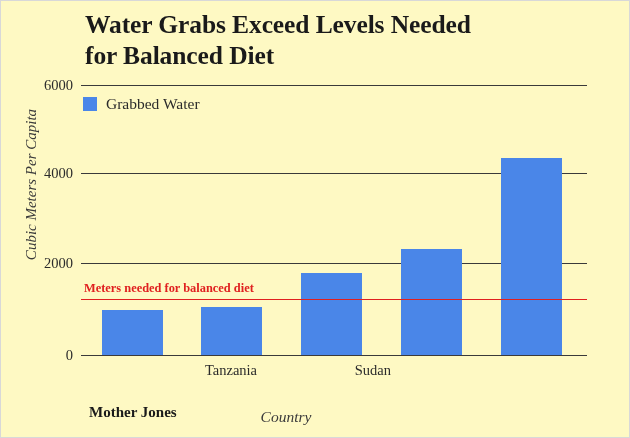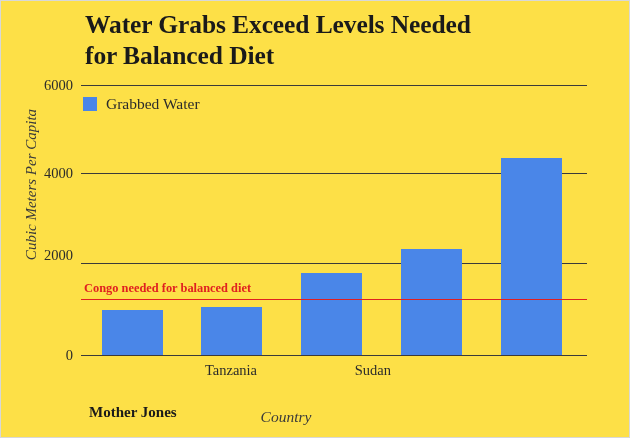--- a/index.html
+++ b/index.html
@@ -10,21 +10,21 @@
     width: 630px;
     height: 438px;
     background: #efefef;
     font-family: "Liberation Serif", serif;
     overflow: hidden;
   }
   #chart-root {
     position: relative;
     width: 630px;
     height: 438px;
-    background: #fde047;
+    background: #fef9c3;
     box-sizing: border-box;
     border: 1px solid #d8d8d8;
   }
 
   
   #chart-title {
     position: absolute;
     left: 84px;
     top: 8px;
     width: 470px;
@@ -171,37 +171,37 @@
 
   <div id="chart-title">
     <div>Water Grabs Exceed Levels Needed</div>
     <div>for Balanced Diet</div>
   </div>
 
   <div id="y-axis-title">Cubic Meters Per Capita</div>
 
   <div class="y-label" style="top:76px;">6000</div>
   <div class="y-label" style="top:164px;">4000</div>
-  <div class="y-label" style="top:246px;">2000</div>
+  <div class="y-label" style="top:254px;">2000</div>
   <div class="y-label" style="top:346px;">0</div>
 
   <div id="plot-area">
 
     <div class="gridline" style="top:0px;"></div>
     <div class="gridline" style="top:88px;"></div>
     <div class="gridline" style="top:178px;"></div>
 
     <div class="bar" style="left:21px;  height:46px;"></div>
     <div class="bar" style="left:120px; height:49px;"></div>
     <div class="bar" style="left:220px; height:83px;"></div>
     <div class="bar" style="left:320px; height:107px;"></div>
     <div class="bar" style="left:420px; height:198px;"></div>
 
     <div id="ref-line" style="top:214px;"></div>
-    <div id="ref-label" style="left:3px; top:196px;">Congo needed for balanced diet</div>
+    <div id="ref-label" style="left:3px; top:196px;">Meters needed for balanced diet</div>
 
     <div id="axis-baseline" style="top:270px;"></div>
   </div>
 
   <div id="legend">
     <div id="legend-swatch"></div>
     <div id="legend-text">Grabbed Water</div>
   </div>
 
   <div class="x-label" style="left:170px;">

